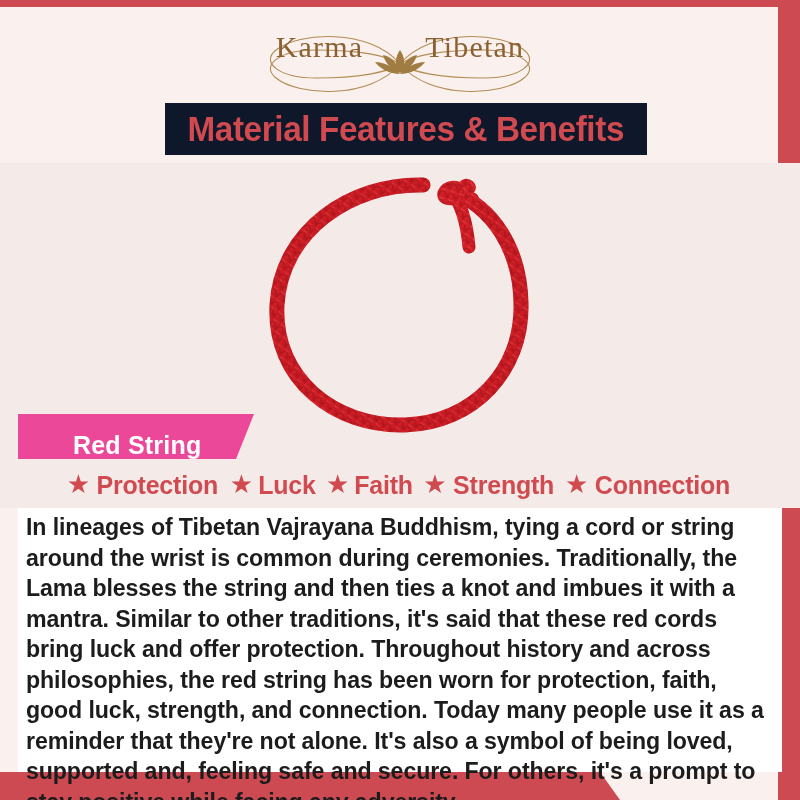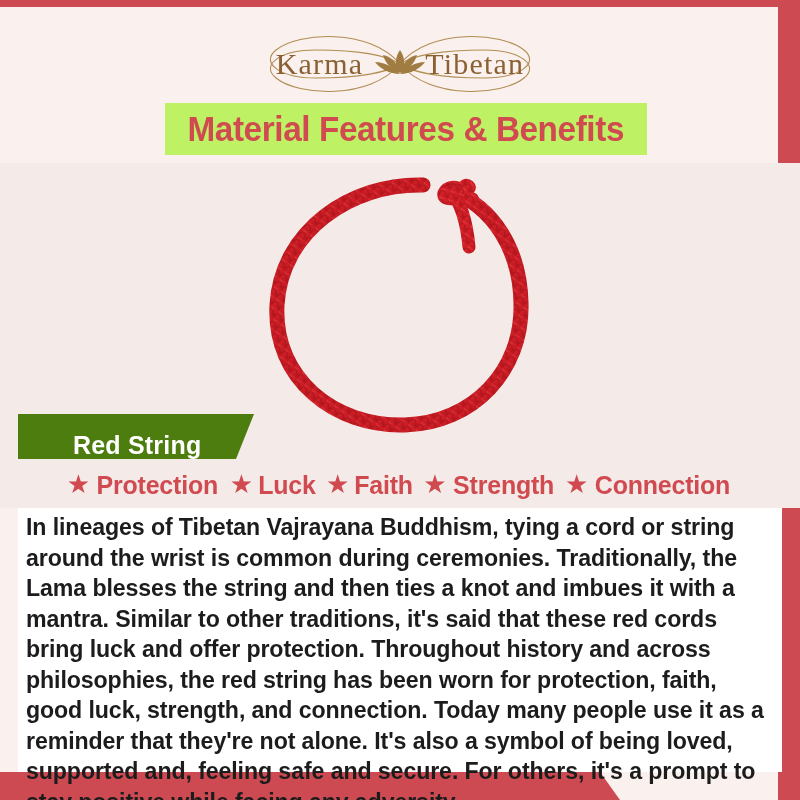--- a/index.html
+++ b/index.html
@@ -33,29 +33,29 @@
 
   
   .logo-wrap{
     position:absolute;left:0;top:30px;width:800px;height:68px;
     display:flex;align-items:center;justify-content:center;
   }
   .logo-inner{position:relative;width:360px;height:68px;}
   .logo-svg{position:absolute;left:0;top:0;}
   .logo-text{
     position:absolute;left:0;top:0;width:360px;height:68px;
-    display:flex;align-items:center;justify-content:center;gap:62px;
+    display:flex;justify-content:center;gap:62px;
     font-family:"Liberation Serif", serif;
     font-size:30px;letter-spacing:1.2px;color:#8a6133;
   }
 
   
   .title-band{
     position:absolute;left:165px;top:103px;width:482px;height:52px;
-    background:#bef264;
+    background:#0f172a;
     display:flex;align-items:center;justify-content:center;
   }
   .title-text{
     font-family:"Liberation Sans Narrow","Liberation Sans",sans-serif;
     font-weight:bold;
     font-size:35px;
     letter-spacing:-0.4px;
     color:#d04a50;
     transform:scaleX(0.95);
     white-space:nowrap;
@@ -66,21 +66,21 @@
     position:absolute;left:0;top:163px;width:800px;height:345px;
     background:#f4eae8;
   }
   .bracelet{
     position:absolute;left:255px;top:10px;
   }
 
   
   .banner{
     position:absolute;left:18px;top:414px;width:236px;height:63px;
-    background:#4d7c0f;
+    background:#ec4899;
     clip-path:polygon(0 0, 236px 0, 218px 45px, 0 45px);
     display:flex;align-items:center;
   }
   .banner-label{
     margin-left:55px;
     font-family:"Liberation Sans Narrow","Liberation Sans",sans-serif;
     font-weight:bold;font-size:25px;color:#ffffff;
     letter-spacing:0.2px;white-space:nowrap;
   }
 

